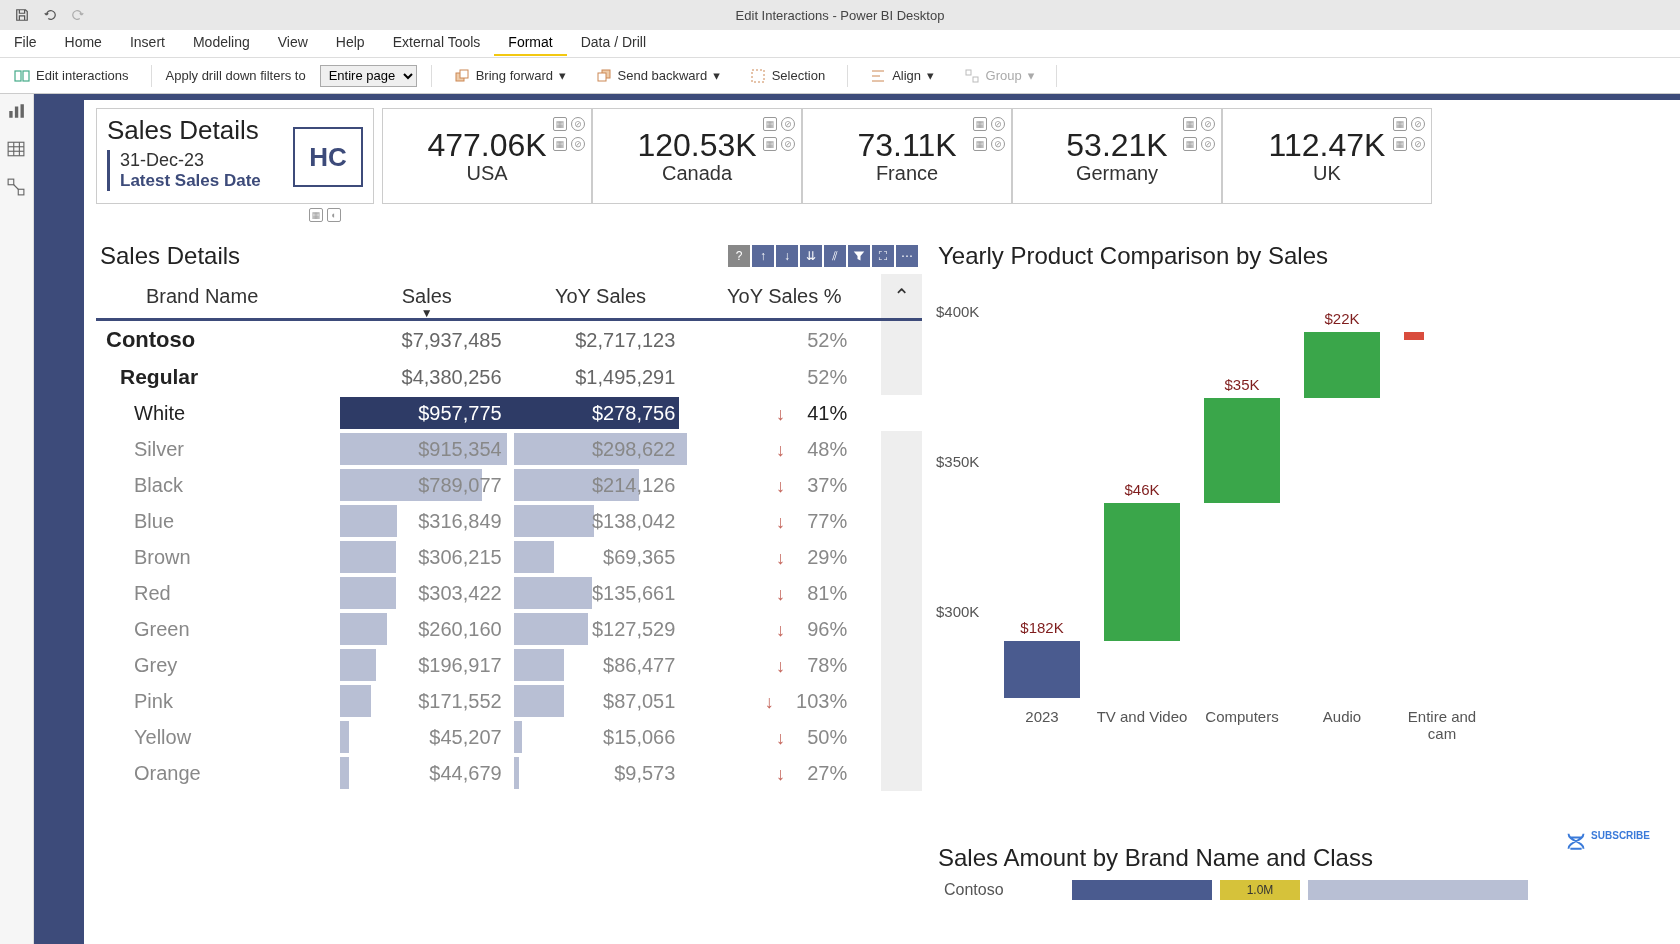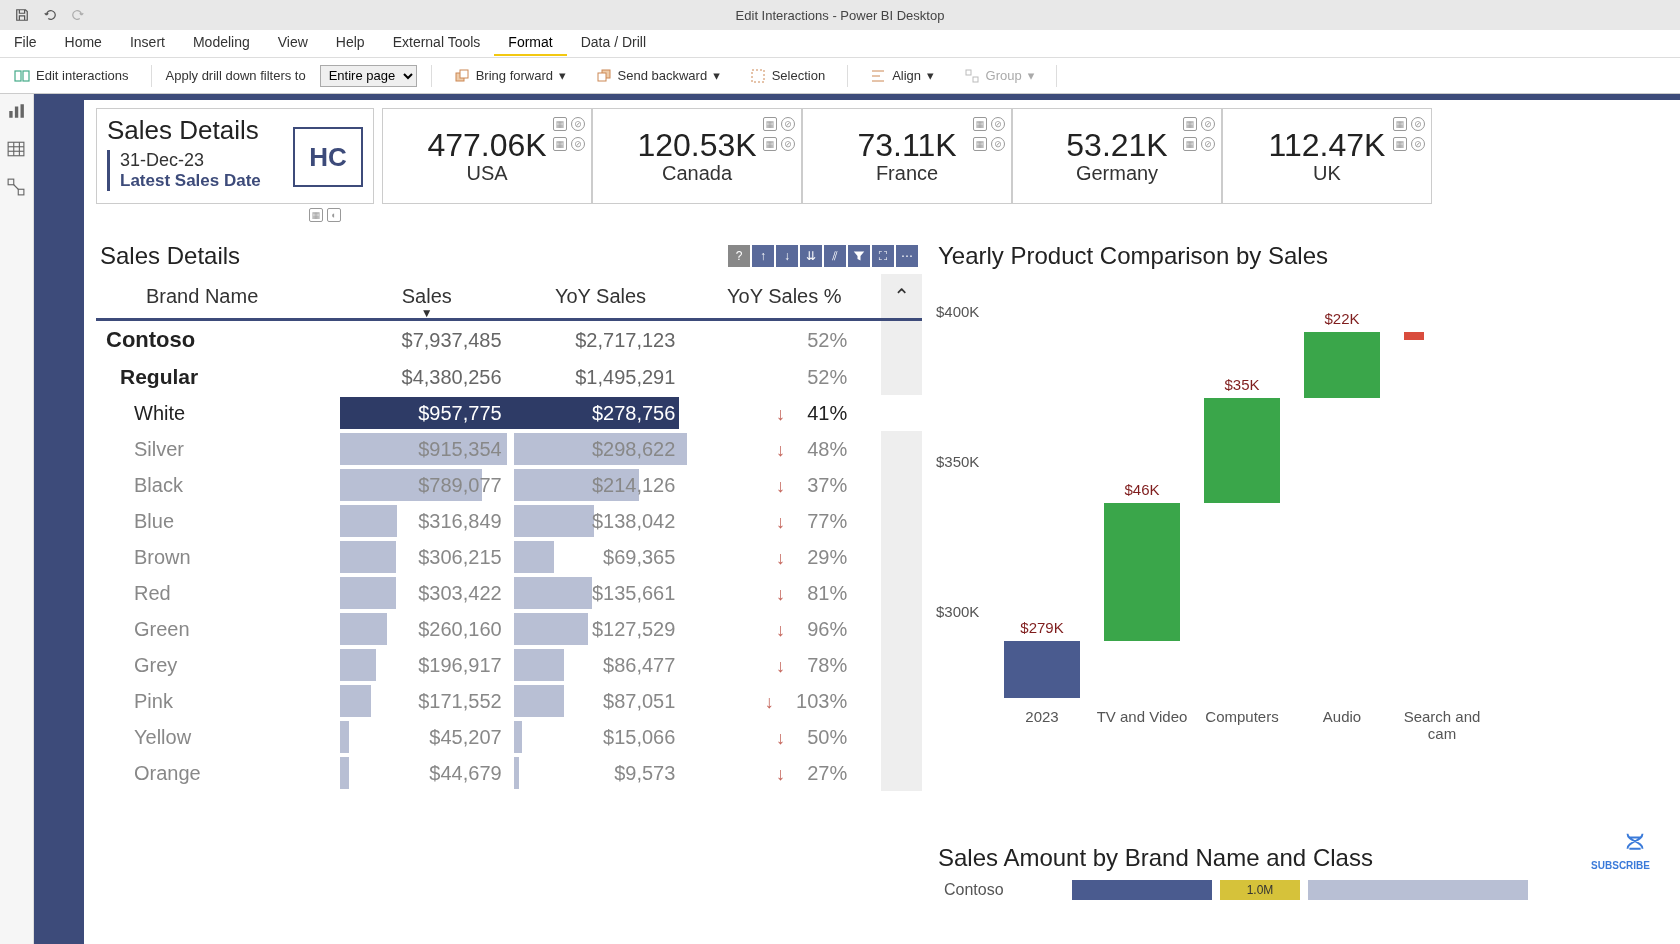--- a/index.html
+++ b/index.html
@@ -91,21 +91,21 @@
 .chart-title { font-size: 24px; color: #222; padding: 8px 4px; }
 .chart-area { position: relative; height: 480px; margin-left: 60px; }
 .y-label { position: absolute; left: -58px; font-size: 15px; color: #555; transform: translateY(-50%); margin-top: 33px; }
 .wf-bar { position: absolute; width: 76px; }
 .wf-label { position: absolute; width: 100px; text-align: center; font-size: 15px; color: #555; transform: translateX(-12px); }
 .wf-val { position: absolute; width: 76px; text-align: center; font-size: 15px; color: #7f1d1d; }
 
 
 .bottom-visual { position: absolute; top: 740px; left: 850px; right: 0; }
 .bottom-title { font-size: 24px; color: #222; padding: 4px; }
-.subscribe-badge { position: absolute; right: 30px; top: -10px; display: flex; flex-direction: column; align-items: flex-end; }
+.subscribe-badge { position: absolute; right: 30px; top: -10px; display: flex; align-items: flex-start; }
 .subscribe-icon { width: 30px; height: 30px; }
 .subscribe-text { font-size: 10px; color: #3a7ad9; font-weight: 700; }
 .bar-row { display: flex; align-items: center; gap: 8px; padding: 4px 10px; }
 .bar-segment { height: 20px; }
 </style>
 </head>
 <body>
 
 <div class="titlebar">
   <div class="titlebar-left">
@@ -508,33 +508,33 @@
       </table>
     </div>
 
     <div class="chart-visual">
       <div class="chart-title">Yearly Product Comparison by Sales</div>
       <div class="chart-area" id="chart-area">
           <div class="y-label" style="top: 0px;">$400K</div>
           <div class="y-label" style="top: 150px;">$350K</div>
           <div class="y-label" style="top: 300px;">$300K</div>
           <div class="wf-bar" style="left: 10px; top: 363px; height: 57px; background: rgb(74, 91, 143);"></div>
-          <div class="wf-val" style="left: 10px; top: 341px;">$279K</div>
+          <div class="wf-val" style="left: 10px; top: 341px;">$182K</div>
           <div class="wf-label" style="left: 10px; top: 430px;">2023</div>
           <div class="wf-bar" style="left: 110px; top: 225px; height: 138px; background: rgb(58, 166, 74);"></div>
           <div class="wf-val" style="left: 110px; top: 203px;">$46K</div>
           <div class="wf-label" style="left: 110px; top: 430px;">TV and Video</div>
           <div class="wf-bar" style="left: 210px; top: 120px; height: 105px; background: rgb(58, 166, 74);"></div>
           <div class="wf-val" style="left: 210px; top: 98px;">$35K</div>
           <div class="wf-label" style="left: 210px; top: 430px;">Computers</div>
           <div class="wf-bar" style="left: 310px; top: 54px; height: 66px; background: rgb(58, 166, 74);"></div>
           <div class="wf-val" style="left: 310px; top: 32px;">$22K</div>
           <div class="wf-label" style="left: 310px; top: 430px;">Audio</div>
           <div class="wf-bar" style="left: 410px; top: 54px; height: 8px; width: 20px; background: rgb(217, 76, 61);"></div>
-          <div class="wf-label" style="left: 410px; top: 430px;">Search and cam</div>
+          <div class="wf-label" style="left: 410px; top: 430px;">Entire and cam</div>
         </div>
     </div>
 
     <div class="bottom-visual">
       <div class="subscribe-badge">
         <svg class="subscribe-icon" viewBox="0 0 32 32">
             <path fill="none" stroke="#3a7ad9" stroke-width="2" d="M8 4c0 8 16 8 16 16M24 4c0 8-16 8-16 16 M10 8h12 M10 20h12"></path>
           </svg>
         <div class="subscribe-text">SUBSCRIBE</div>
       </div>

